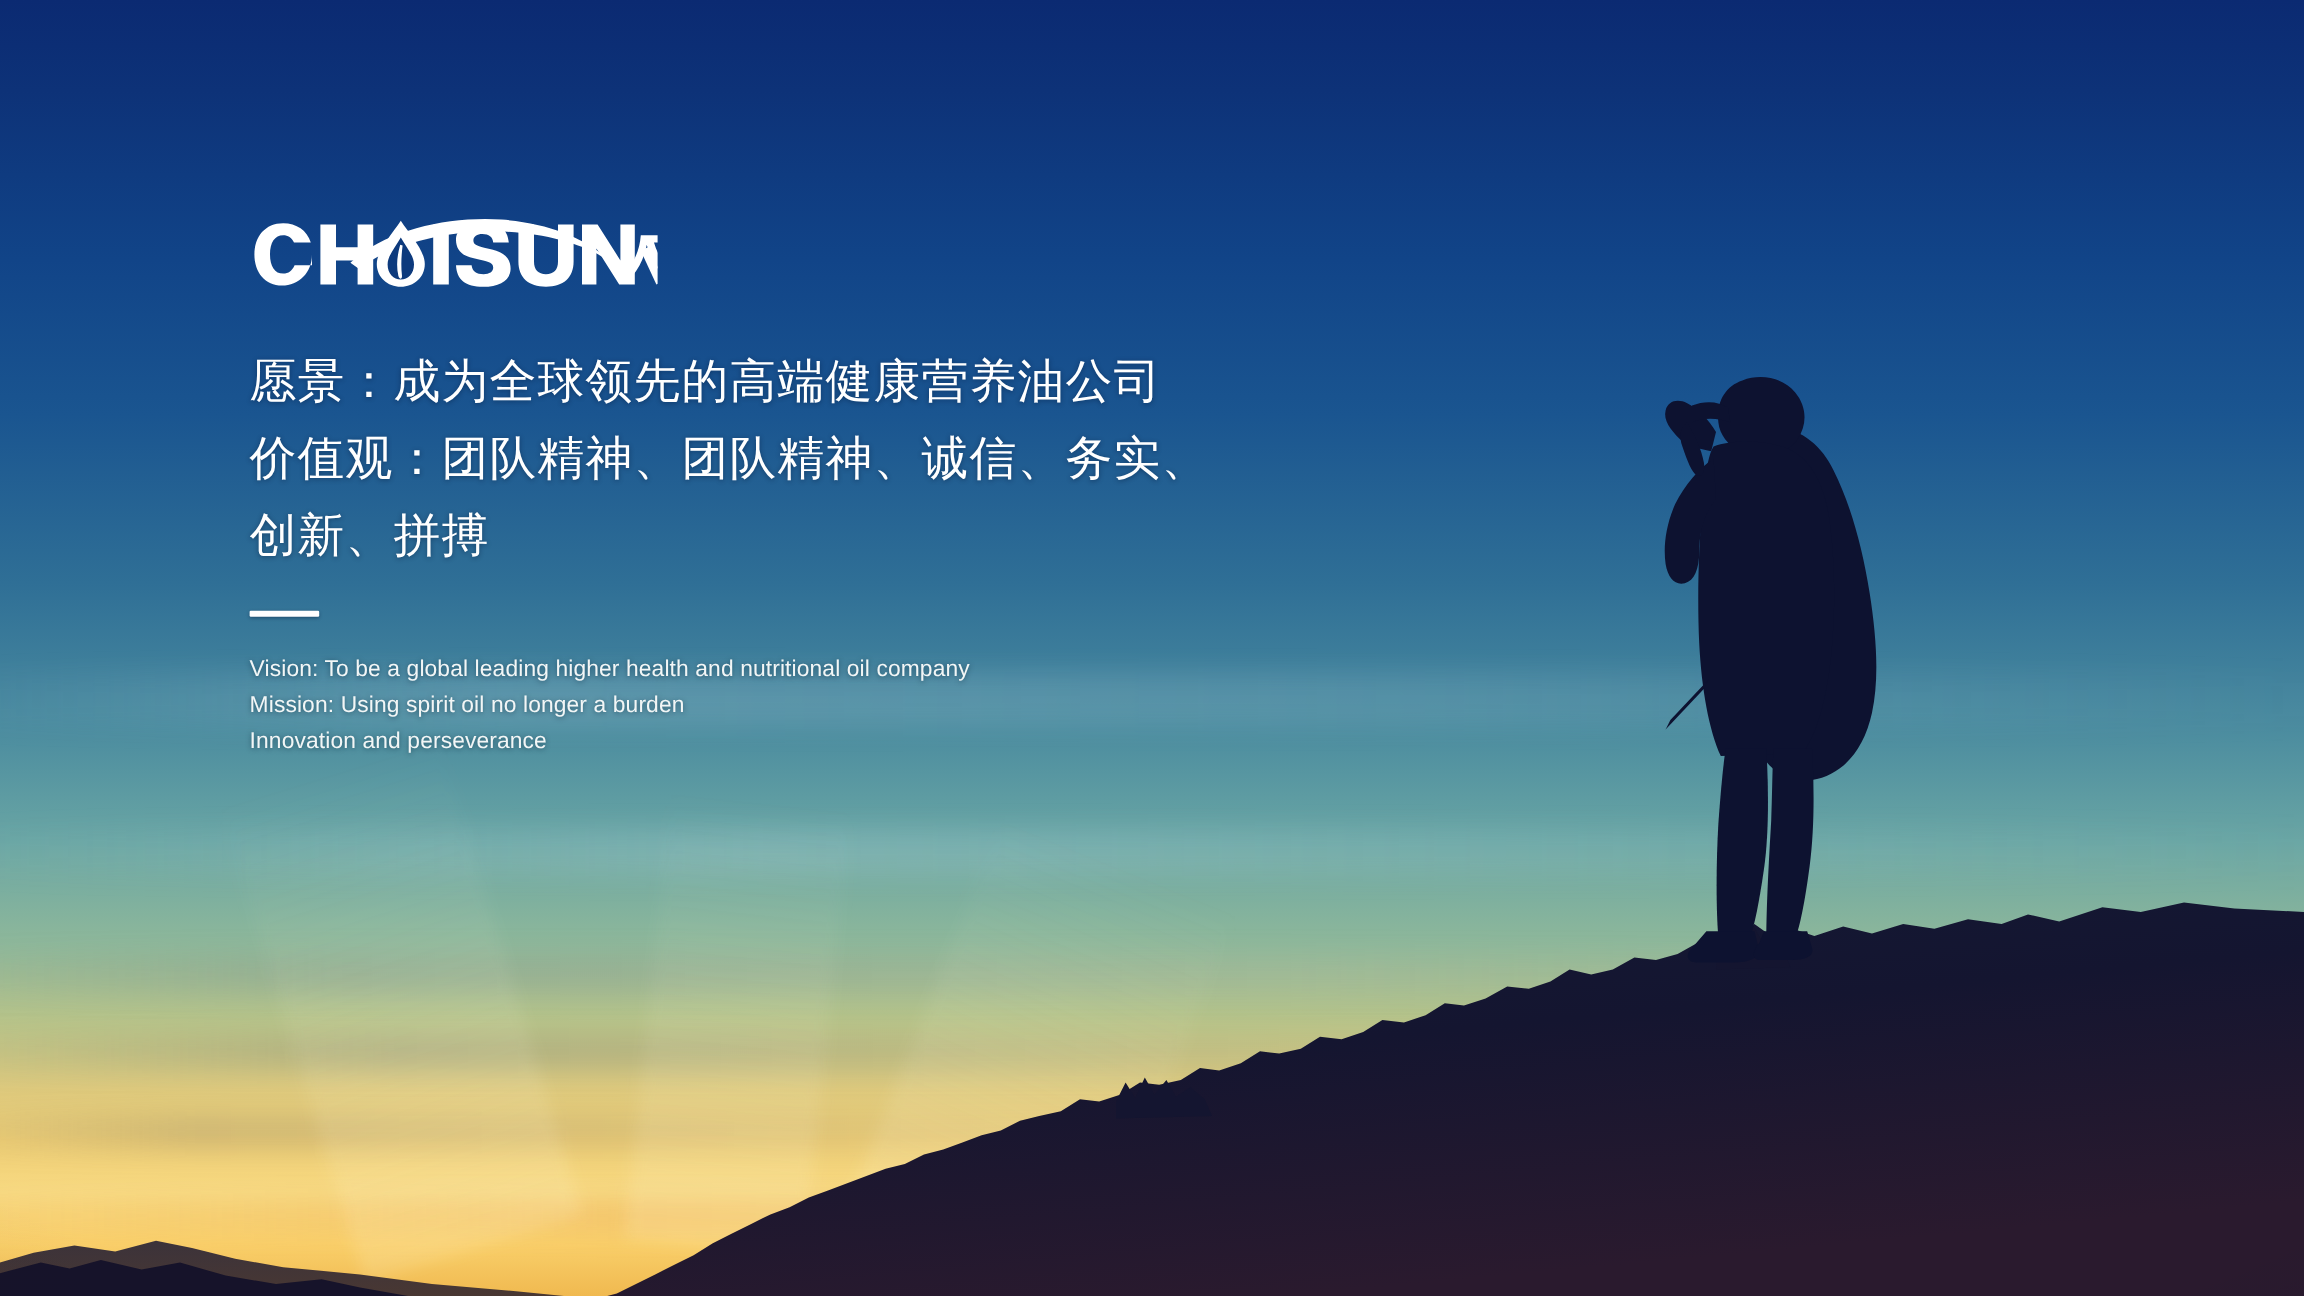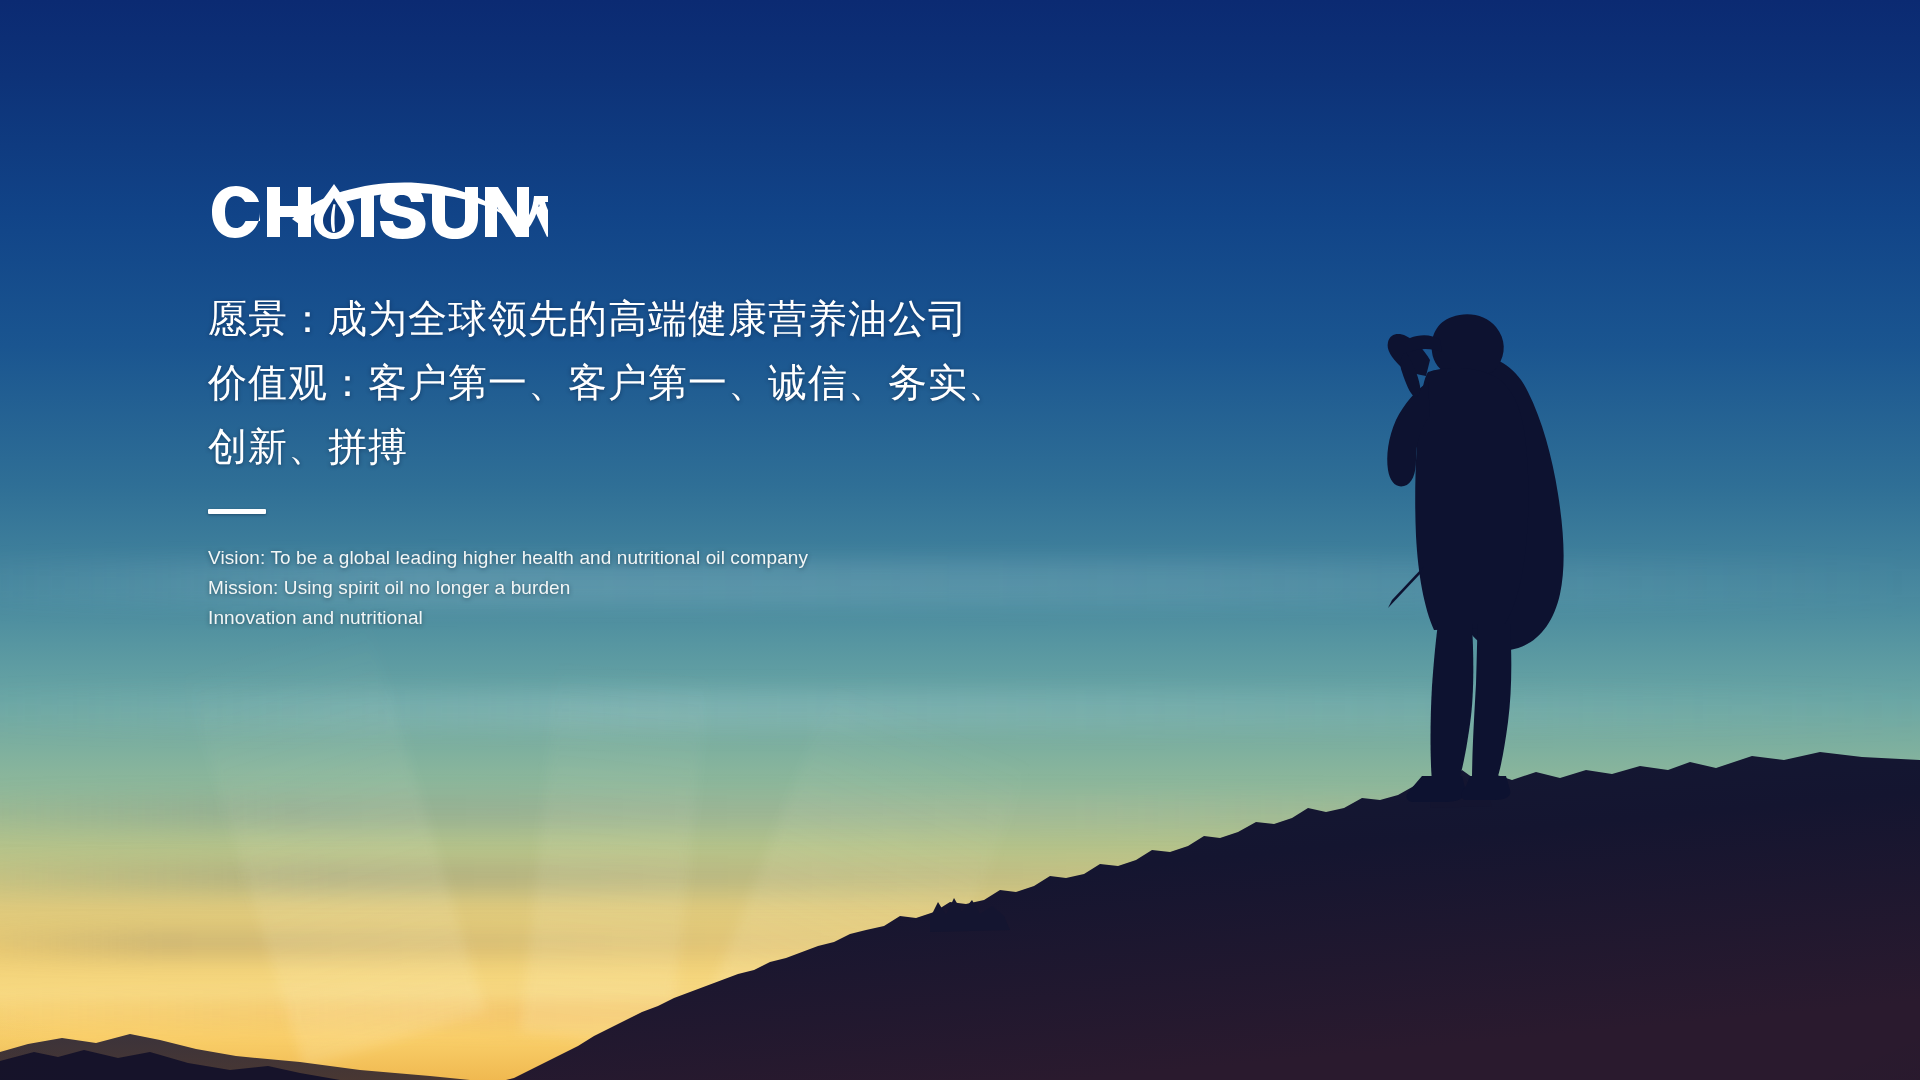--- a/index.html
+++ b/index.html
@@ -256,26 +256,26 @@
         <path d="M700,70 L778,70 L778,80 L700,80 Z"></path>
         <path d="M706,86 L740,86 L740,118 L706,118 Z M716,96 L716,108 L730,108 L730,96 Z"></path>
         <path d="M748,26 L760,26 L760,44 L778,44 L778,56 L760,56 C762,72 768,88 778,100
                  L766,110 C756,96 750,78 748,58 Z"></path>
         <path d="M748,86 L760,86 L772,118 L758,118 Z"></path>
       </g>
     </svg>
 
     <div class="cn">
       <div class="ln">愿景：成为全球领先的高端健康营养油公司</div>
-      <div class="ln">价值观：客户第一、客户第一、诚信、务实、</div>
+      <div class="ln">价值观：团队精神、团队精神、诚信、务实、</div>
       <div class="ln">创新、拼搏</div>
     </div>
 
     <div class="divider"></div>
 
     <div class="en">
       <div class="ln">Vision: To be a global leading higher health and nutritional oil company</div>
       <div class="ln">Mission: Using spirit oil no longer a burden</div>
-      <div class="ln">Innovation and nutritional</div>
+      <div class="ln">Innovation and perseverance</div>
     </div>
 
   </div>
 </div>
 
 </body></html>

